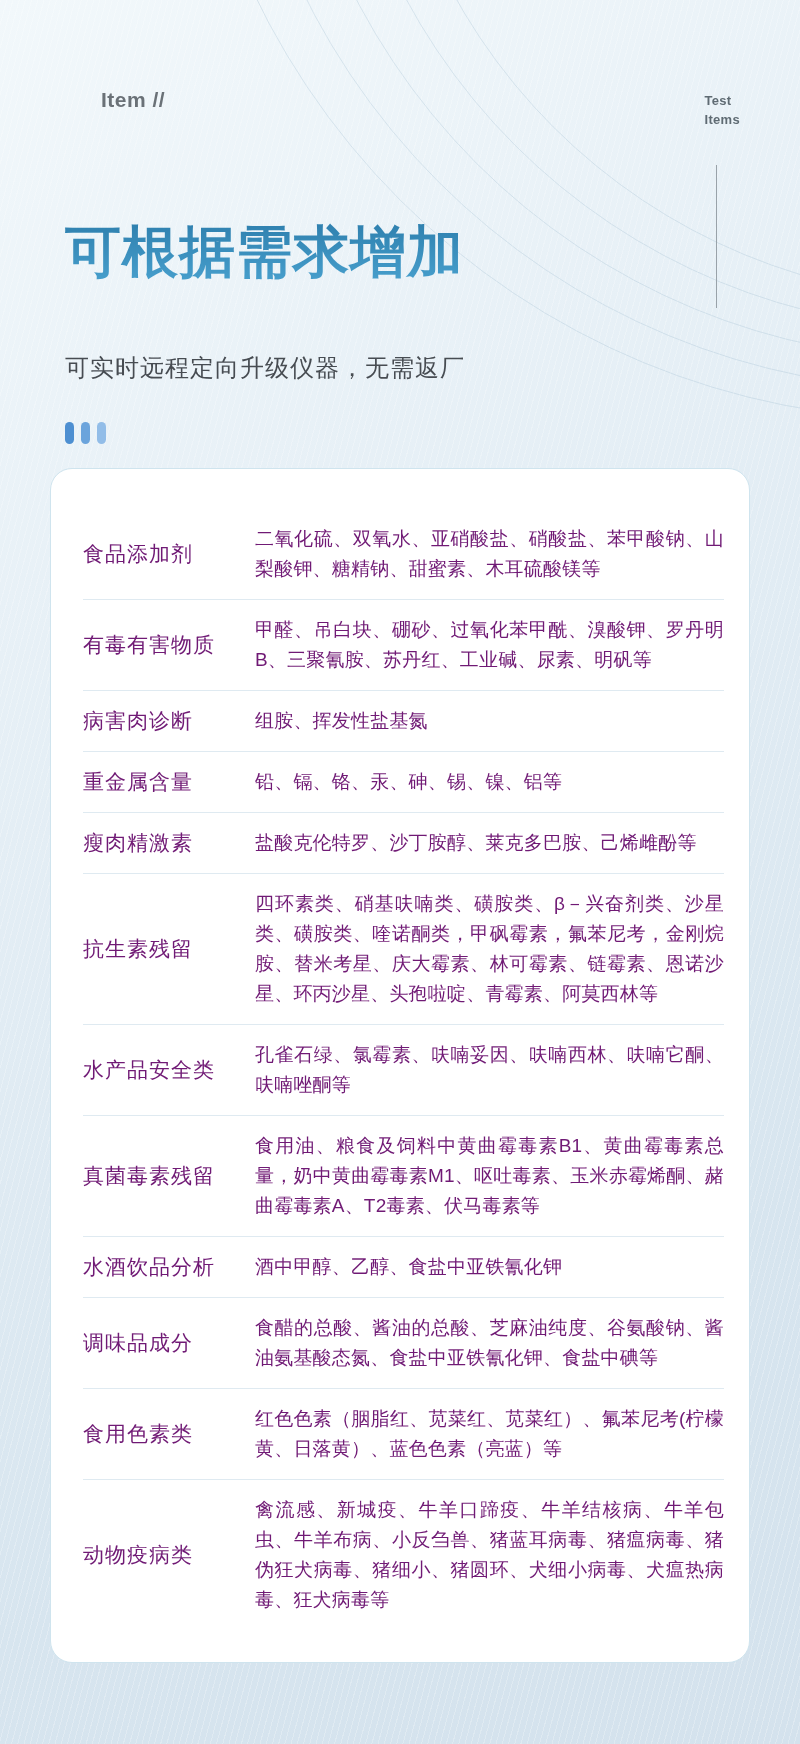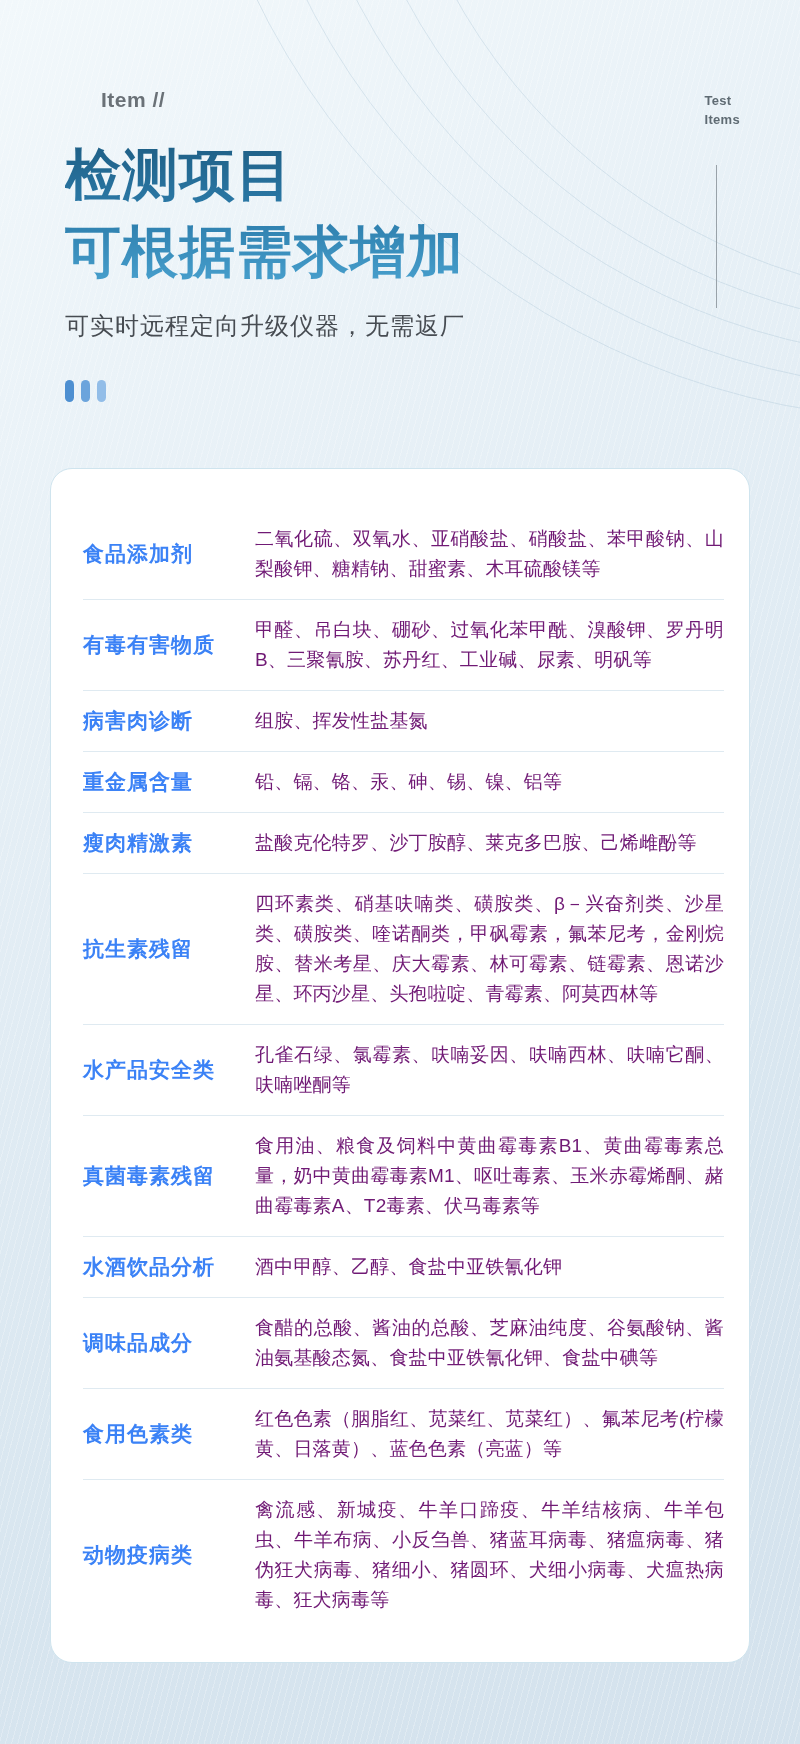--- a/index.html
+++ b/index.html
@@ -47,37 +47,37 @@
 
   h1.title {
     margin-top:24px;
     font-family:"DejaVu Serif", "Liberation Serif", serif;
     font-weight:bold; font-size:56px; line-height:77px; letter-spacing:1px;
     background: linear-gradient(180deg, #1d5c82 0%, #2e7fae 55%, #4aa3d0 100%);
     -webkit-background-clip:text; background-clip:text;
     -webkit-text-fill-color:transparent; color:#2a77a5;
   }
   .subtitle {
-    margin-top:20px; font-size:24px; color:#474c52; letter-spacing:1px;
+    margin-top:62px; font-size:24px; color:#474c52; letter-spacing:1px;
   }
   .bars { margin-top:38px; display:flex; gap:7px; height:22px; align-items:stretch; }
   .bar { width:9px; border-radius:4.5px; background:#6ba4dc; }
 
   .card {
     position:absolute; left:50px; top:468px; width:700px; height:1195px;
     background:#ffffff; border:1px solid #cfe4ee; border-radius:22px;
     padding:40px 25px 30px 32px; z-index:3;
   }
   .row {
     display:flex; align-items:center; padding:15px 0;
     border-bottom:1px solid #dfeaf1;
   }
   .row:last-child { border-bottom:none; }
   .row .cat {
-    flex:0 0 172px; font-size:21px; font-weight:bold; color:#3b82f6;
+    flex:0 0 172px; font-size:21px; font-weight:normal; color:#701a75;
     letter-spacing:1px;
   }
   .row .items {
     flex:1; font-size:19px; line-height:30px; color:#701a75;
     letter-spacing:.2px; text-align:justify;
   }
 </style>
 </head>
 <body>
 
@@ -91,21 +91,21 @@
 </div>
 
 <div class="corner">Test
 Items</div>
 <div class="vline"></div>
 
 <div class="page">
   <div class="kicker">Item //</div>
 
   <h1 class="title">
-    <span>检测项目</span><br>
+    <br>
     <span>可根据需求增加</span>
   </h1>
 
   <div class="subtitle">可实时远程定向升级仪器，无需返厂</div>
 
   <div class="bars">
     <div class="bar" style="background: rgb(77, 143, 209);"></div>
     <div class="bar" style="background: rgb(107, 164, 220);"></div>
     <div class="bar" style="background: rgb(146, 189, 232);"></div>
   </div>

